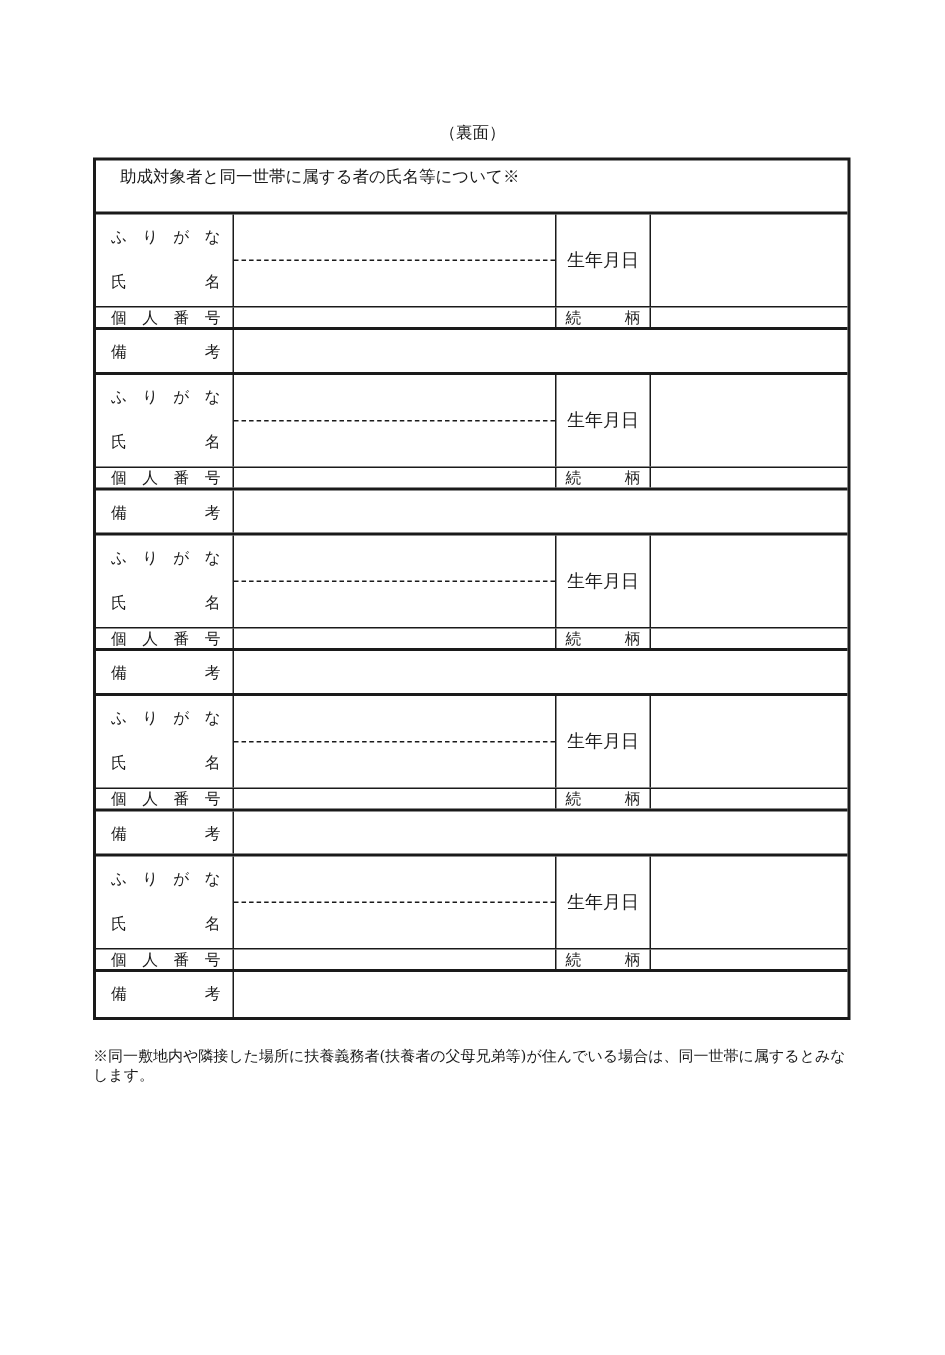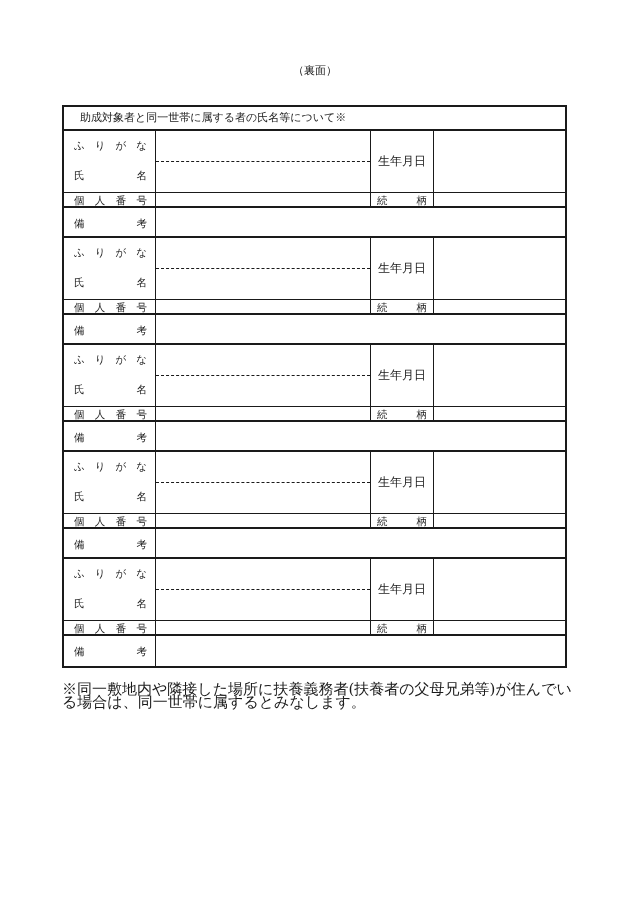--- a/index.html
+++ b/index.html
@@ -1,40 +1,40 @@
 <!DOCTYPE html>
 <html><head>
 <meta charset="utf-8">
 <style>
   html, body { margin:0; padding:0; background:#ffffff; }
   body { width:630px; height:903px; position:relative; overflow:hidden;
          font-family:"DejaVu Serif","Liberation Serif",serif; color:#1a1a1a; }
-  .page-title { position:absolute; top:63px; left:0; width:630px; text-align:center; font-size:11px; }
+  .page-title { position:absolute; top:81px; left:0; width:630px; text-align:center; font-size:11px; }
   .form-table { position:absolute; left:62px; top:105px; width:505px; border:2px solid #1a1a1a; box-sizing:border-box; }
-  .header-row { height:24px; border-bottom:2px solid #1a1a1a; box-sizing:border-box;
+  .header-row { height:36px; border-bottom:2px solid #1a1a1a; box-sizing:border-box;
                 font-size:11px; line-height:22px; padding-left:16px; }
   .block { position:relative; }
   .name-row { display:flex; height:62px; border-bottom:1.5px solid #1a1a1a; box-sizing:border-box; }
   .num-row  { display:flex; height:15px; border-bottom:2px solid #1a1a1a; box-sizing:border-box; }
   .note-row { display:flex; height:30px; border-bottom:2px solid #1a1a1a; box-sizing:border-box; }
   .block:last-child .note-row { border-bottom:none; }
   .lbl { width:92px; border-right:1.5px solid #1a1a1a; box-sizing:border-box; font-size:10.5px; flex:none; position:relative; }
   .name-lbl .kana { position:absolute; top:8px; left:10px; right:8px; display:flex; justify-content:space-between; }
   .name-lbl .shimei { position:absolute; top:38px; left:10px; right:8px; display:flex; justify-content:space-between; }
   .num-lbl { display:flex; justify-content:space-between; padding:0 8px 0 10px; line-height:14px; }
   .note-lbl { display:flex; justify-content:space-between; padding:0 8px 0 10px; line-height:30px; }
   .content { width:215px; border-right:1.5px solid #1a1a1a; box-sizing:border-box; position:relative; flex:none; }
   .dash { position:absolute; left:0; right:0; top:30px; border-top:1.5px dashed #1a1a1a; }
   .dob-lbl { width:63px; border-right:1.5px solid #1a1a1a; box-sizing:border-box; font-size:12px;
              display:flex; align-items:center; justify-content:center; flex:none; }
   .rel-lbl { width:63px; border-right:1.5px solid #1a1a1a; box-sizing:border-box; font-size:10.5px;
              display:flex; justify-content:space-between; padding:0 6px; line-height:14px; flex:none; }
   .value { flex:1; }
   .note-val { flex:1; }
-  .footnote { position:absolute; left:62px; top:683px; width:510px; font-size:15px; line-height:13px; }
+  .footnote { position:absolute; left:62px; top:698px; width:510px; font-size:10px; line-height:13px; }
 </style>
 </head>
 <body>
 
 <div class="page-title">（裏面）</div>
 
 <div class="form-table">
   <div class="header-row">助成対象者と同一世帯に属する者の氏名等について※</div>
   <div id="blocks">
   <div class="block">

